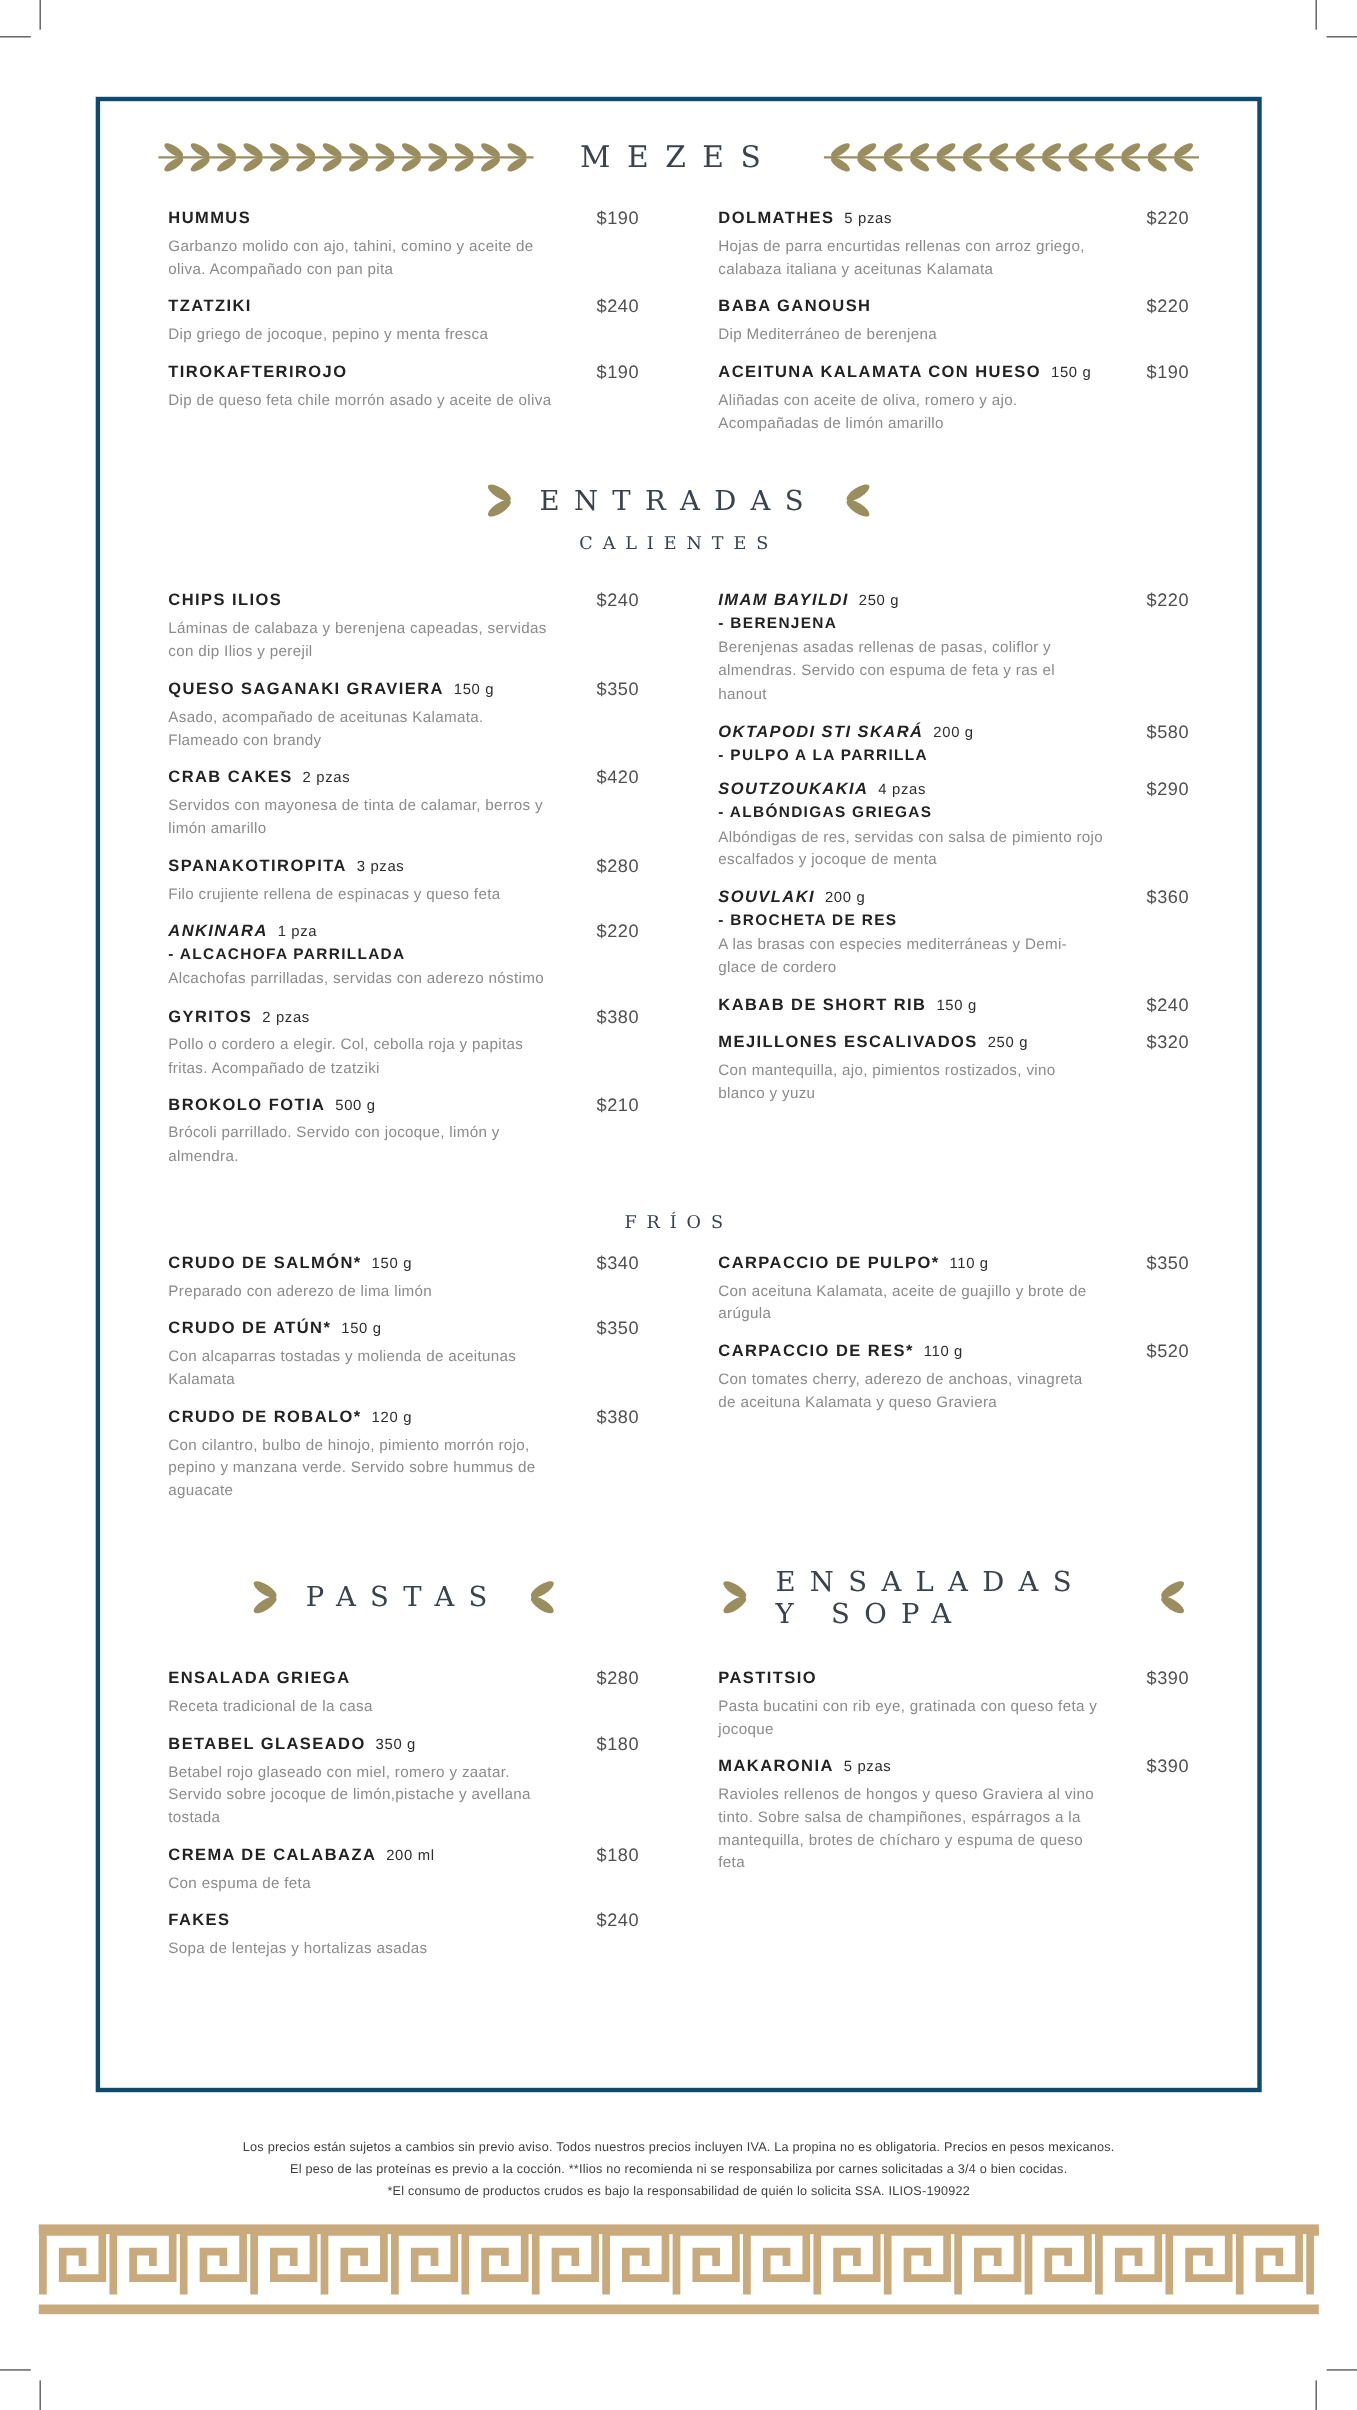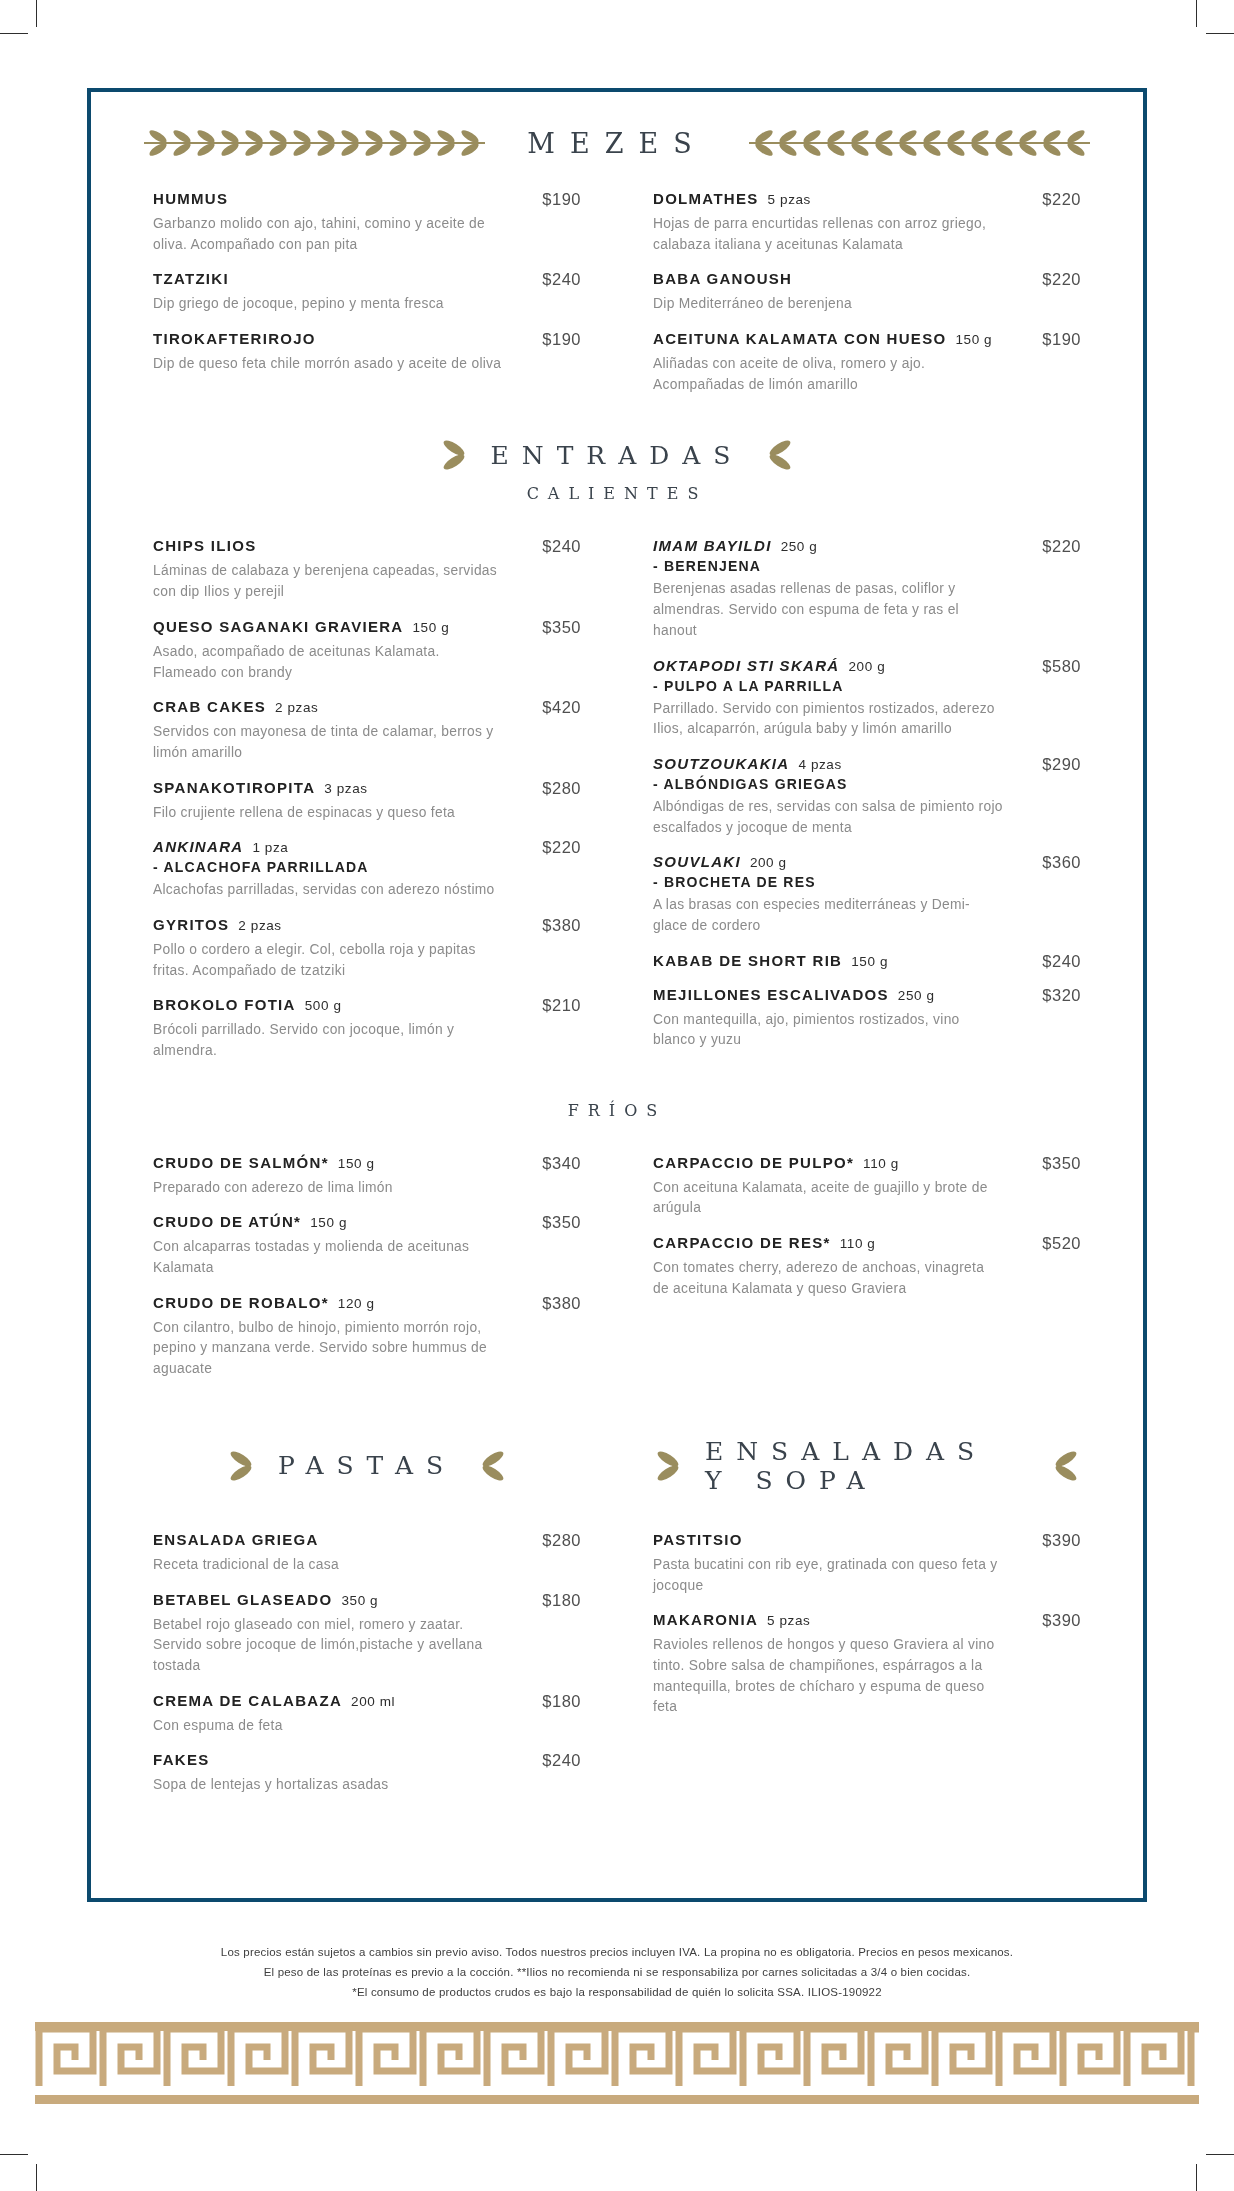--- a/index.html
+++ b/index.html
@@ -28,21 +28,21 @@
   .big-head{display:flex;justify-content:center;align-items:center;gap:40px;}
   .mezes-head{margin-top:8px;}
   .sec-head{display:flex;justify-content:center;align-items:center;gap:22px;}
   .sec-entradas{margin-top:28px;}
   .calientes-sub{margin-top:12px;}
   .frios-sub{margin-top:24px;}
 
   .grid{display:grid;grid-template-columns:1fr 1fr;column-gap:72px;align-items:start;}
   .mezes-grid{margin-top:30px;}
   .calientes-grid{margin-top:34px;}
-  .frios-grid{margin-top:34px;}
+  .frios-grid{margin-top:20px;}
   .dual-head-row{display:grid;grid-template-columns:1fr 1fr;column-gap:72px;margin-top:42px;}
   .dual-grid{margin-top:36px;}
 
   .item{margin-bottom:15px;}
   .row{display:flex;justify-content:space-between;align-items:flex-start;}
   .tcol{flex:1 1 auto;min-width:0;padding-right:10px;}
   .tline{display:flex;align-items:baseline;gap:9px;flex-wrap:wrap;}
   .nm{font-weight:bold;font-size:15px;letter-spacing:1.3px;color:#222222;}
   .nm.it{font-style:italic;}
   .qty{font-size:13.5px;color:#2d2d2d;letter-spacing:0.6px;}
@@ -319,21 +319,20 @@
           <div class="row">
               <div class="tcol">
                 <div class="tline">
                   <span class="nm it">OKTAPODI STI SKARÁ</span>
                   <span class="qty">200 g</span>
                 </div>
                 <div class="alias">- PULPO A LA PARRILLA</div>
               </div>
               <div class="price">$580</div>
             </div>
-          <div class="desc">Parrillado. Servido con pimientos rostizados, aderezo Ilios, alcaparrón, arúgula baby y limón amarillo</div>
         </div>
         <div class="item">
           <div class="row">
               <div class="tcol">
                 <div class="tline">
                   <span class="nm it">SOUTZOUKAKIA</span>
                   <span class="qty">4 pzas</span>
                 </div>
                 <div class="alias">- ALBÓNDIGAS GRIEGAS</div>
               </div>

